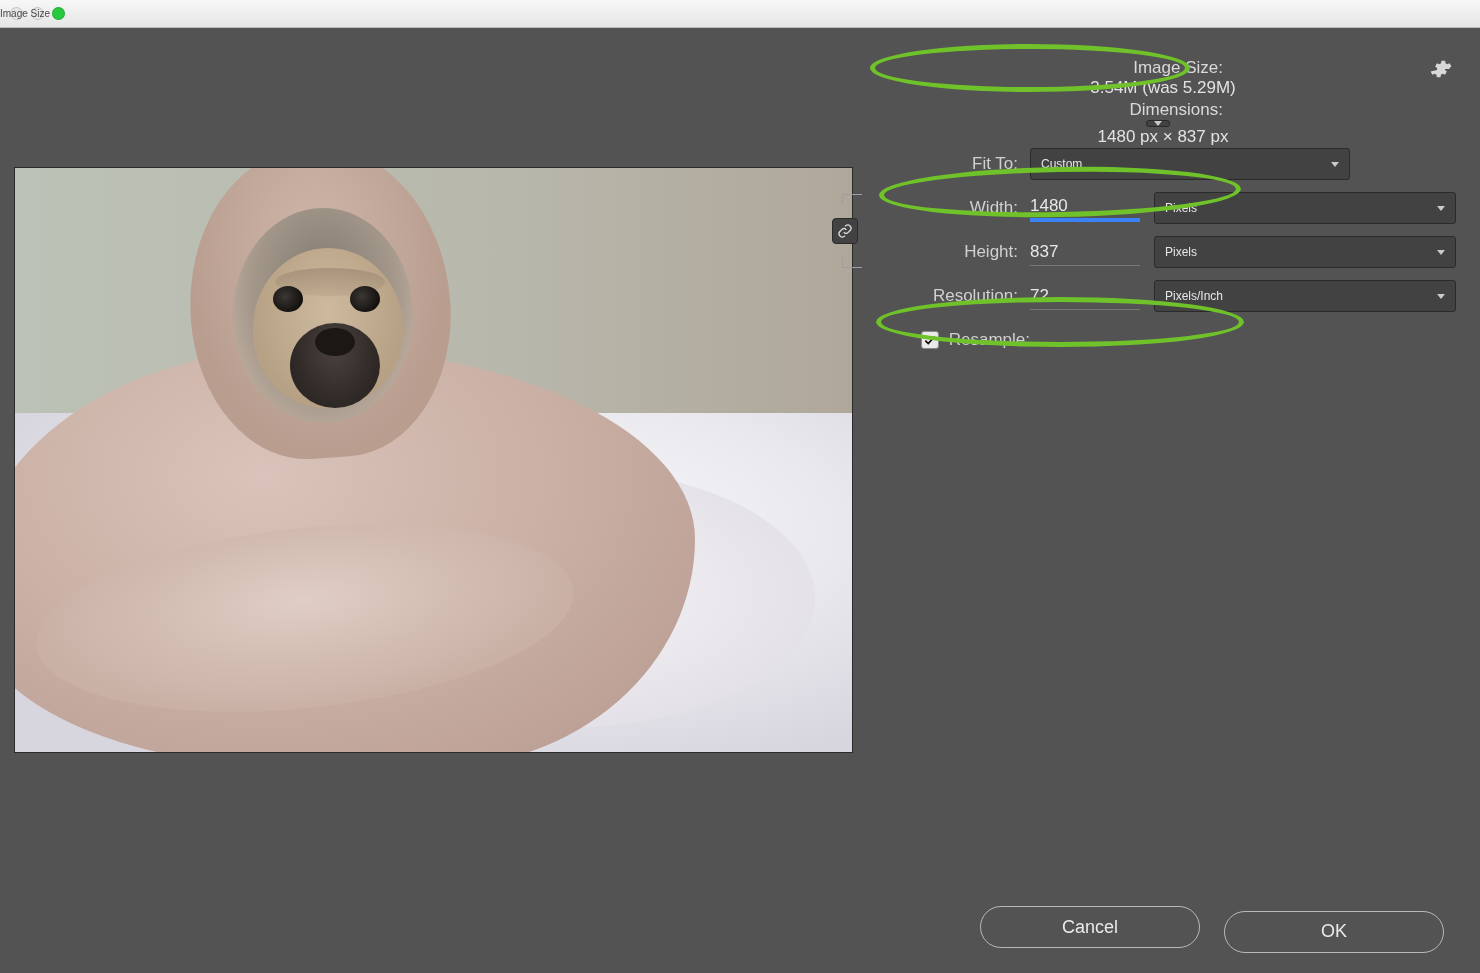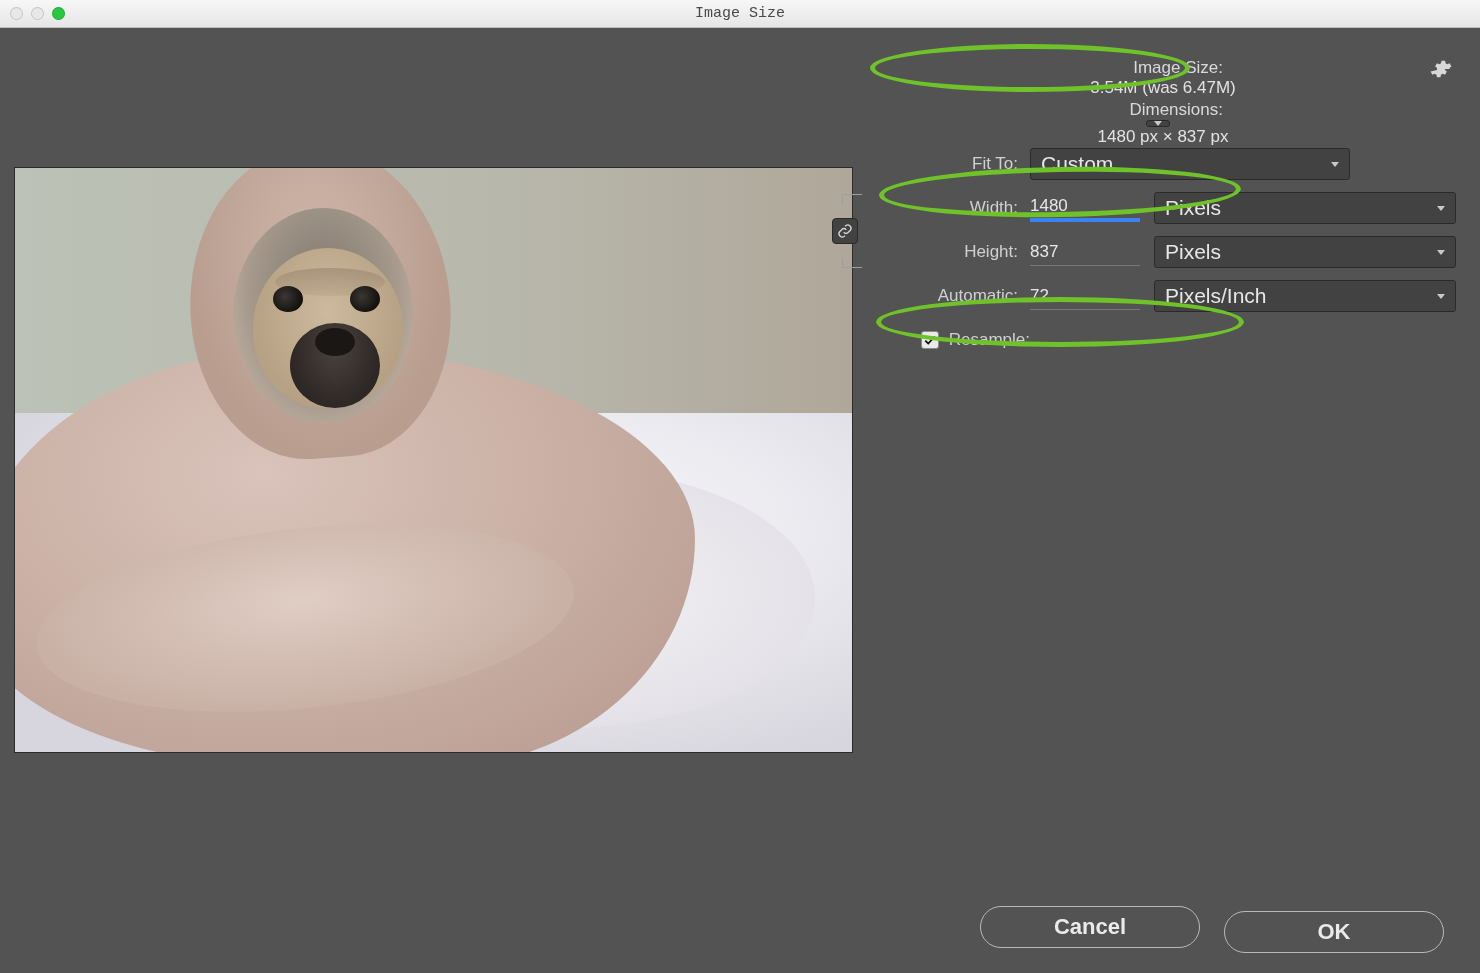--- a/index.html
+++ b/index.html
@@ -5,21 +5,21 @@
   * { box-sizing: border-box; margin: 0; padding: 0; font-family: -apple-system, "Helvetica Neue", Arial, sans-serif; }
   html, body { width: 1480px; height: 973px; background:#535353; overflow:hidden; }
 
   
   .titlebar { height: 28px; background: linear-gradient(#f7f7f7,#e6e6e6); display:flex; align-items:center; position:relative; border-bottom:1px solid #bdbdbd;}
   .traffic { display:flex; gap:8px; padding-left:10px;}
   .tl { width:13px; height:13px; border-radius:50%; box-shadow: inset 0 0 0 1px rgba(0,0,0,.15);}
   .tl.close{background:#e8e8e8;}
   .tl.min{background:#e8e8e8;}
   .tl.zoom{background:#28c940;}
-  .title { position:absolute; left:0; right:0; text-align:center; font-size:15px; color:#4a4a4a; pointer-events:none;font-family:Liberation Mono, monospace;}
+  .title { position:absolute; left:0; right:0; text-align:left; font-size:10px; color:#4a4a4a; pointer-events:none;}
 
   .body { position:absolute; top:28px; left:0; right:0; bottom:0; background:#535353;}
 
   
   .preview { position:absolute; left:15px; top:140px; width:837px; height:584px; background:#cfc7c0; box-shadow: 0 0 0 1px #2b2b2b; overflow:hidden;}
 
   
   .bg-top{position:absolute;left:0;top:0;right:0;height:46%;background:linear-gradient(90deg,#bcc2b7,#b8b7ab 60%,#afa79a);}
   .bg-bed{position:absolute;left:0;top:42%;right:0;bottom:0;background:radial-gradient(ellipse at 60% 35%,#fafafc 0%,#e9e8ee 45%,#d7d6de 80%);}
   .blanket{position:absolute;left:-40px;top:180px;width:720px;height:420px;border-radius:50% 60% 40% 50% / 60% 50% 60% 40%;background:radial-gradient(ellipse at 40% 30%,#d9c3ba 0%,#cbb1a6 45%,#bda196 80%);filter:blur(.3px);}
@@ -39,21 +39,21 @@
   .gear{position:absolute; right:28px; top:30px; width:22px; height:22px; color:#d8d8d8;}
   .gear svg{width:100%;height:100%;}
   
   .row{display:flex;align-items:center;height:42px;flex-direction:column;}
   .lab{width:140px;text-align:right;padding-right:10px;white-space:nowrap;}
   .disp{color:#e2e2e2;}
 
   .dim-btn{width:24px;height:24px;background:#424242;border:1px solid #2a2a2a;border-radius:3px;display:flex;align-items:center;justify-content:center;margin-right:10px;}
   .chev{width:0;height:0;border-left:4px solid transparent;border-right:4px solid transparent;border-top:5px solid #c9c9c9;}
 
-  .select{background:#424242;border:1px solid #2a2a2a;border-radius:3px;height:32px;display:flex;align-items:center;justify-content:space-between;padding:0 10px;color:#e7e7e7;font-size:21px;}
+  .select{background:#424242;border:1px solid #2a2a2a;border-radius:3px;height:32px;display:flex;align-items:center;justify-content:space-between;padding:0 10px;color:#e7e7e7;font-size:12px;}
   .select .chev{margin-left:10px;}
 
   .txtin{background:transparent;border:none;border-bottom:1px solid #777;color:#e7e7e7;font-size:17px;height:28px;width:110px;outline:none;}
   .txtin.active{border-bottom:4px solid #3b82f6;}
 
   
   .linkwrap{position:absolute;left:-42px;top:0;width:40px;height:90px;}
   .br-top,.br-bot{position:absolute;left:14px;width:20px;height:10px;border-left:1.5px solid #9e9e9e;}
   .br-top{top:8px;border-top:1.5px solid #9e9e9e;}
   .br-bot{bottom:8px;border-bottom:1.5px solid #9e9e9e;}
@@ -64,21 +64,21 @@
   .chk svg{width:14px;height:14px;stroke:#0a0a0a;stroke-width:3;fill:none;}
 
   
   .ring{position:absolute;border:5px solid #6fc22a;border-radius:50%;pointer-events:none;}
   .ring.r1{left:870px;top:16px;width:320px;height:48px;}
   .ring.r2{left:879px;top:139px;width:362px;height:50px;transform:rotate(-1deg);}
   .ring.r3{left:876px;top:269px;width:368px;height:50px;}
 
   
   .footer{position:absolute;left:0;right:0;bottom:0;height:92px;display:flex;justify-content:flex-end;align-items:center;gap:24px;padding-right:36px;}
-  .btn{height:42px;border-radius:21px;border:1.5px solid #b8b8b8;background:transparent;color:#eaeaea;font-size:22px;display:flex;align-items:center;justify-content:center;font-weight:bold;}
+  .btn{height:42px;border-radius:21px;border:1.5px solid #b8b8b8;background:transparent;color:#eaeaea;font-size:18px;display:flex;align-items:center;justify-content:center;}
   .btn.cancel{width:220px;}
   .btn.ok{width:220px;margin-top:9px;}
   .grid{position:relative;}
   .g-row{display:flex;align-items:center;height:44px;}
   .g-lab{width:160px;text-align:right;padding-right:12px;color:#d0d0d0;}
   .g-ctrl{display:flex;align-items:center;gap:14px;flex:1;}
   .unit-sel{flex:1;}
   .wide-sel{width:320px;}
   .fit-sel{width:320px;}
 </style>
@@ -115,21 +115,21 @@
   <div class="gear">
     <svg viewBox="0 0 24 24" fill="currentColor">
         <path d="M12 8a4 4 0 100 8 4 4 0 000-8zm9.4 4a7.6 7.6 0 00-.1-1.2l2.1-1.6-2-3.4-2.5 1a7.5 7.5 0 00-2-1.2l-.4-2.6h-4l-.4 2.6a7.5 7.5 0 00-2 1.2l-2.5-1-2 3.4 2.1 1.6a7.6 7.6 0 000 2.4L.6 14.8l2 3.4 2.5-1a7.5 7.5 0 002 1.2l.4 2.6h4l.4-2.6a7.5 7.5 0 002-1.2l2.5 1 2-3.4-2.1-1.6c.1-.4.1-.8.1-1.2z"></path>
       </svg>
   </div>
 
   <div class="panel">
 
     <div class="row">
       <div class="lab">Image Size:</div>
-      <div class="disp">3.54M (was 6.47M)</div>
+      <div class="disp">3.54M (was 5.29M)</div>
     </div>
 
     <div class="row">
       <div class="lab">Dimensions:</div>
       <div class="dim-btn">
           <div class="chev"></div>
         </div>
       <div class="disp">1480 px  ×  837 px</div>
     </div>
 
@@ -172,21 +172,21 @@
           <input class="txtin" value="837" style="">
           <div class="select unit-sel">
             <span>Pixels</span>
             <div class="chev"></div>
           </div>
         </div>
       </div>
     </div>
 
     <div class="g-row">
-      <div class="g-lab">Automatic:</div>
+      <div class="g-lab">Resolution:</div>
       <div class="g-ctrl">
         <input class="txtin" value="72" style="">
         <div class="select unit-sel">
           <span>Pixels/Inch</span>
           <div class="chev"></div>
         </div>
       </div>
     </div>
 
     <div class="g-row">

